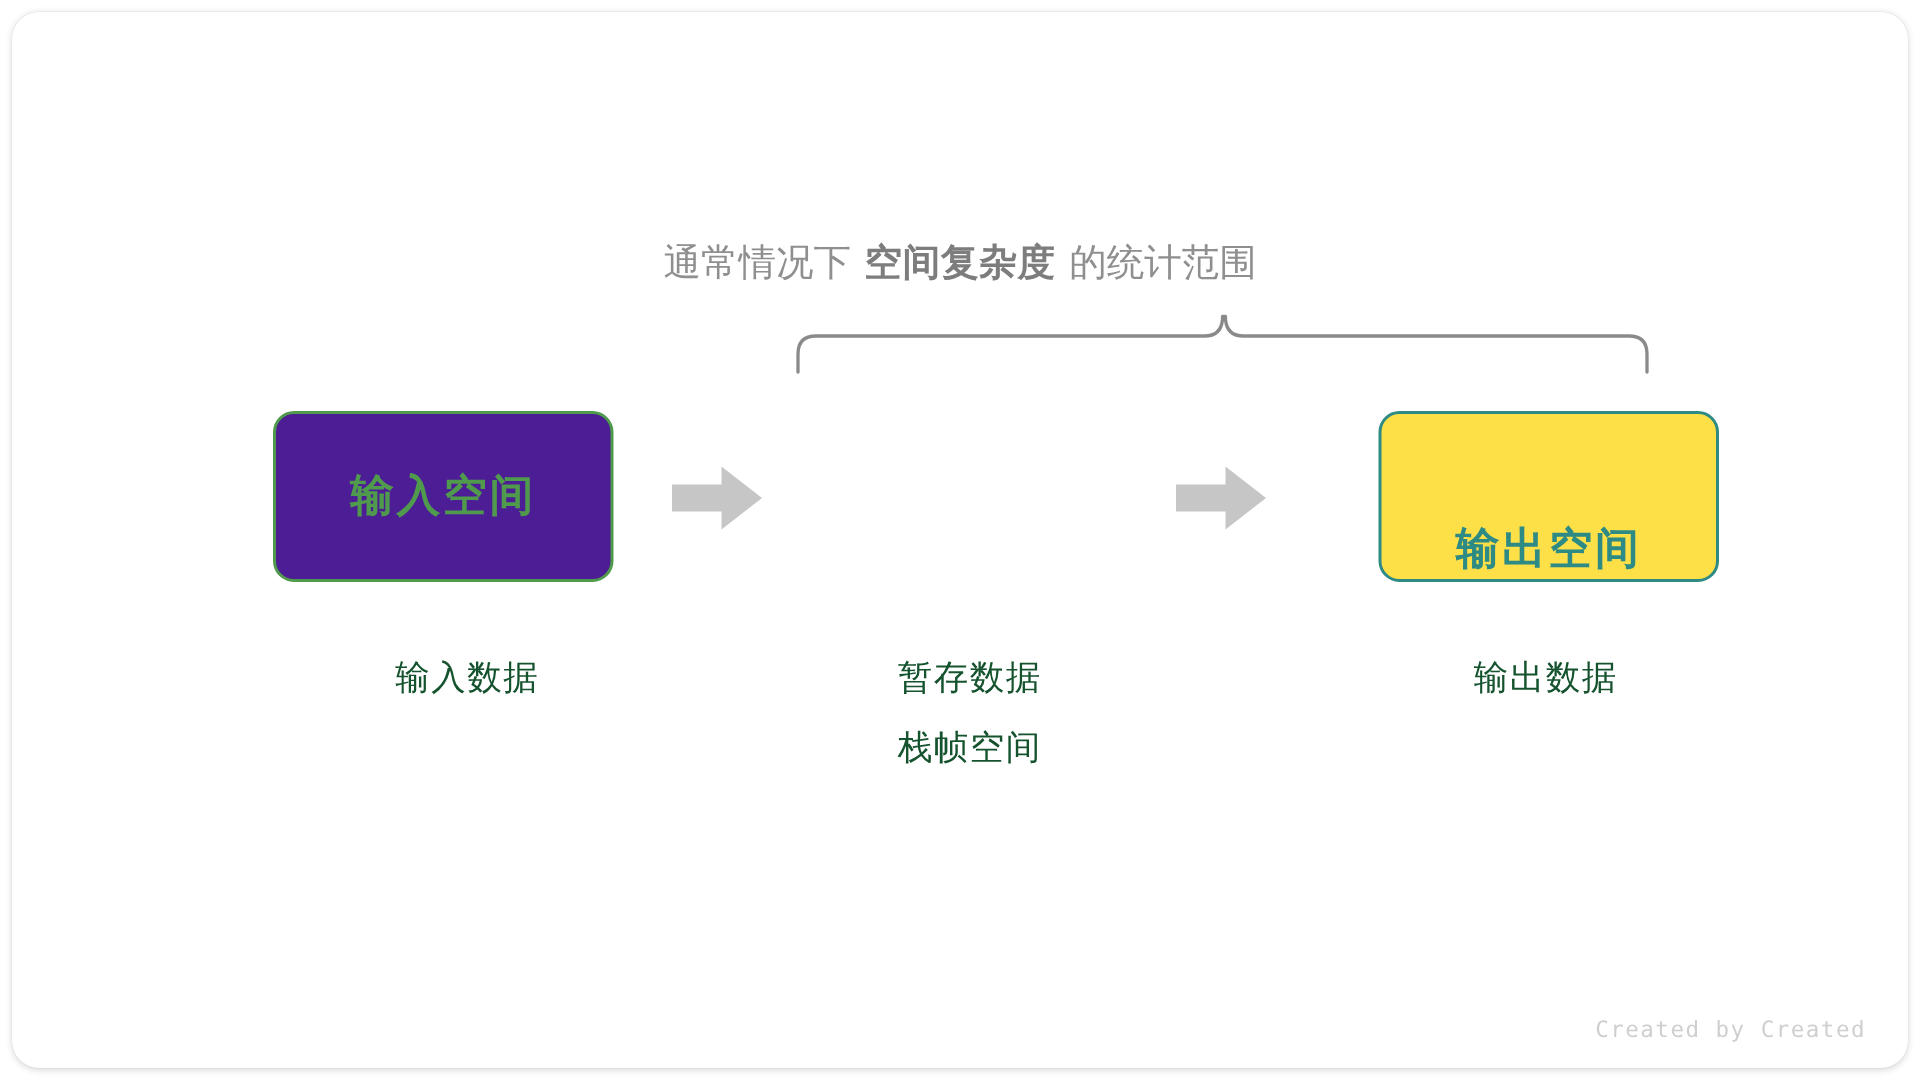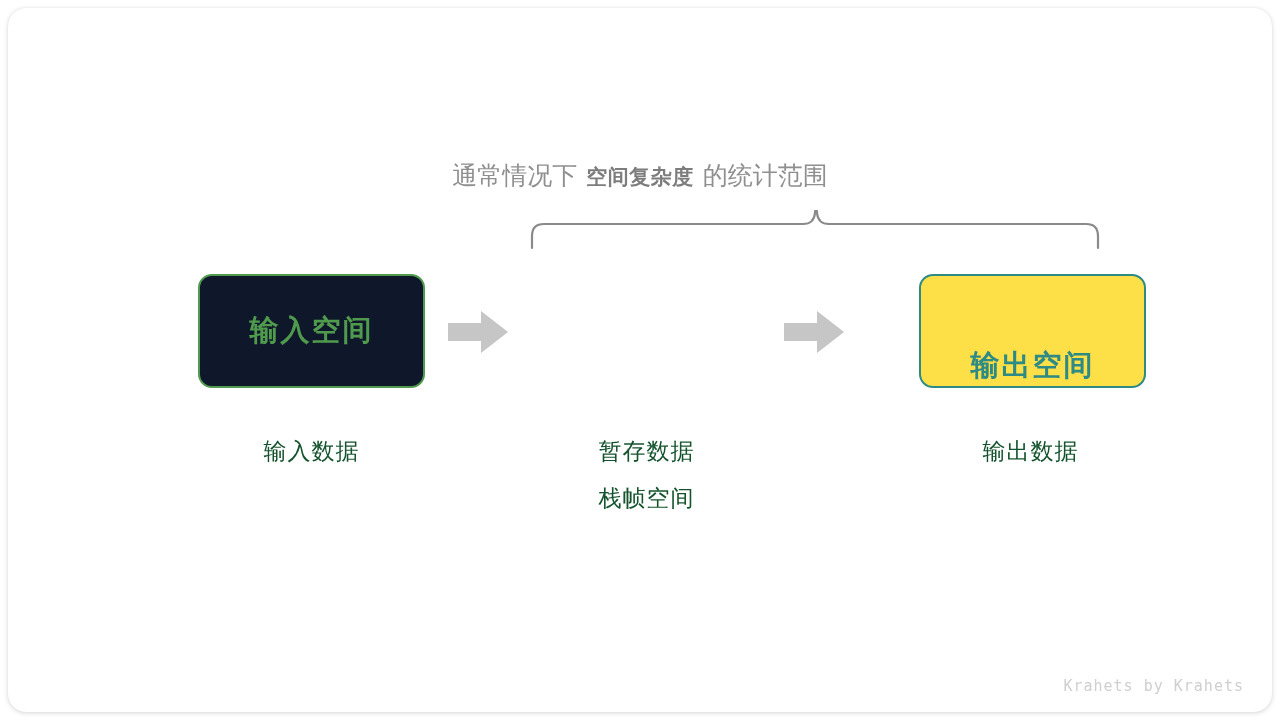--- a/index.html
+++ b/index.html
@@ -35,21 +35,21 @@
     text-align: center;
     white-space: nowrap;
     color: #8c8c8c;
     font-size: 25px;
     line-height: 38px;
   }
   #caption .plain { font-weight: 400; color: #8f8f8f; margin-top: 27px; }
   #caption .strong {
     font-weight: 700;
     color: #7d7d7d;
-    font-size: 21px;
+    font-size: 25px;
     padding: 0 9px;
     letter-spacing: 0.5px;
   }
 
   
   #brace-wrap {
     position: absolute;
     left: 506px;
     top: 194px;
     width: 600px;
@@ -65,21 +65,21 @@
     border-radius: 14px;
     border: 2px solid #000;
     box-sizing: border-box;
     display: flex;
     align-items: center;
     justify-content: center;
     font-size: 29px;
     font-weight: 700;
     letter-spacing: 2px;
   }
-  #node-input  { left: 190px; background: #0f172a; border-color: #4f9a4c; color: #4f9a4c; }
+  #node-input  { left: 174px; background: #4c1d95; border-color: #4f9a4c; color: #4f9a4c; }
   #node-temp   { left: 525px; background: #e7f3fd; border-color: #1981d6; color: #1981d6; }
   #node-output { left: 911px; background: #fde047; border-color: #2d8a85; color: #2d8a85; align-items: flex-end; }
 
   
   .arrow {
     position: absolute;
     top: 300px;
     width: 62px;
     height: 48px;
   }
@@ -150,15 +150,15 @@
     <div>输入数据</div>
   </div>
   <div class="sublabels" id="sub-temp">
     <div>暂存数据</div>
     <div>栈帧空间</div>
   </div>
   <div class="sublabels" id="sub-output">
     <div>输出数据</div>
   </div>
 
-  <div id="watermark">Krahets by Krahets</div>
+  <div id="watermark">Created by Created</div>
 
 </div>
 
 </body></html>

